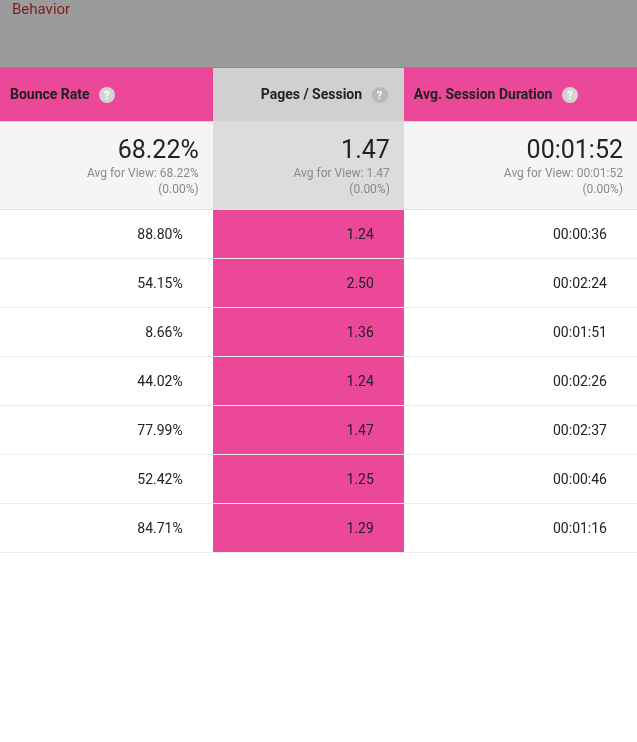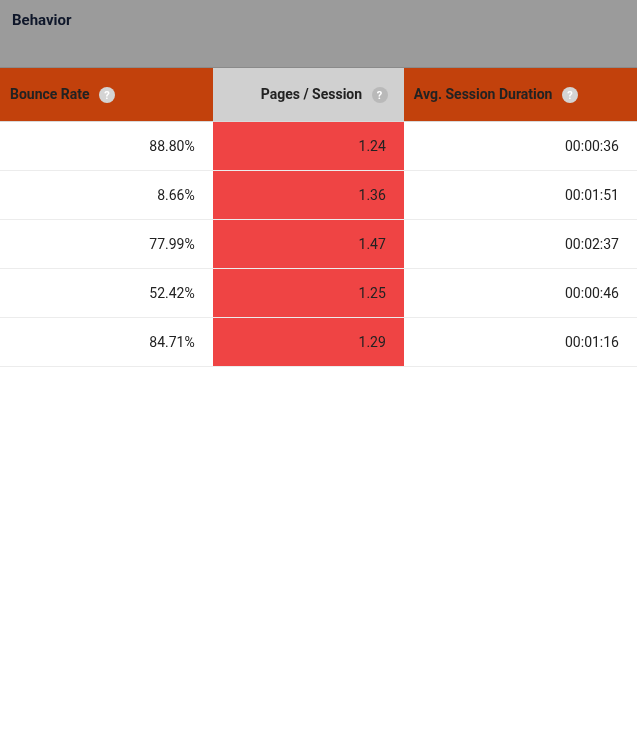--- a/index.html
+++ b/index.html
@@ -6,36 +6,36 @@
   body {
     font-family: Roboto, Arial, sans-serif;
     width: 637px;
     height: 742px;
     background: #fff;
     overflow: hidden;
   }
   .section-header {
     background: #9b9b9b;
     height: 68px;
-    padding: 11px 12px 0 12px;
-    font-weight: 700;
+    padding: 0 12px 0 12px;
+    font-weight: 400;
     font-size: 15px;
-    color: #0f172a;
+    color: #7f1d1d;
     border-bottom: 1px solid #8a8a8a;
   }
   .table {
     width: 100%;
     border-collapse: collapse;
     table-layout: fixed;
   }
   .col-highlight {
     background: rgba(0,0,0,0.12);
   }
   .head-row th {
-    background: #c2410c;
+    background: #ec4899;
     text-align: left;
     font-size: 14px;
     font-weight: 700;
     color: #222;
     padding: 18px 10px 18px 10px;
     border-bottom: 1px solid #d9d9d9;
     position: relative;
   }
   .head-row th.col-highlight {
     background: #d0d0d0;
@@ -75,26 +75,26 @@
   }
   .summary-sub {
     font-size: 12px;
     color: #8a8a8a;
     line-height: 1.35;
   }
   .data-row td {
     text-align: right;
     font-size: 14px;
     color: #222;
-    padding: 16px 18px 16px 10px;
+    padding: 16px 30px 16px 10px;
     border-bottom: 1px solid #ececec;
     background: #fff;
   }
   .data-row td.col-highlight {
-    background: #ef4444;
+    background: #ec4899;
   }
 </style>
 </head>
 <body>
 
 <div class="section-header">
   <span>Behavior</span>
 </div>
 
 <table class="table">
@@ -113,30 +113,57 @@
         <span>Pages / Session</span>
         <span class="help-icon">?</span>
       </th>
       <th>
         <span>Avg. Session Duration</span>
         <span class="help-icon">?</span>
       </th>
     </tr>
   </thead>
   <tbody>
+    <tr class="summary-row">
+      <td>
+        <div class="summary-value">68.22%</div>
+        <div class="summary-sub">Avg for View: 68.22%</div>
+        <div class="summary-sub">(0.00%)</div>
+      </td>
+      <td class="col-highlight">
+        <div class="summary-value">1.47</div>
+        <div class="summary-sub">Avg for View: 1.47</div>
+        <div class="summary-sub">(0.00%)</div>
+      </td>
+      <td>
+        <div class="summary-value">00:01:52</div>
+        <div class="summary-sub">Avg for View: 00:01:52</div>
+        <div class="summary-sub">(0.00%)</div>
+      </td>
+    </tr>
 
     <tr class="data-row">
       <td>88.80%</td>
       <td class="col-highlight">1.24</td>
       <td>00:00:36</td>
     </tr>
     <tr class="data-row">
+      <td>54.15%</td>
+      <td class="col-highlight">2.50</td>
+      <td>00:02:24</td>
+    </tr>
+    <tr class="data-row">
       <td>8.66%</td>
       <td class="col-highlight">1.36</td>
       <td>00:01:51</td>
+    </tr>
+    <tr class="data-row">
+      <td>44.02%</td>
+      <td class="col-highlight">1.24</td>
+      <td>00:02:26</td>
     </tr>
     <tr class="data-row">
       <td>77.99%</td>
       <td class="col-highlight">1.47</td>
       <td>00:02:37</td>
     </tr>
     <tr class="data-row">
       <td>52.42%</td>
       <td class="col-highlight">1.25</td>
       <td>00:00:46</td>

